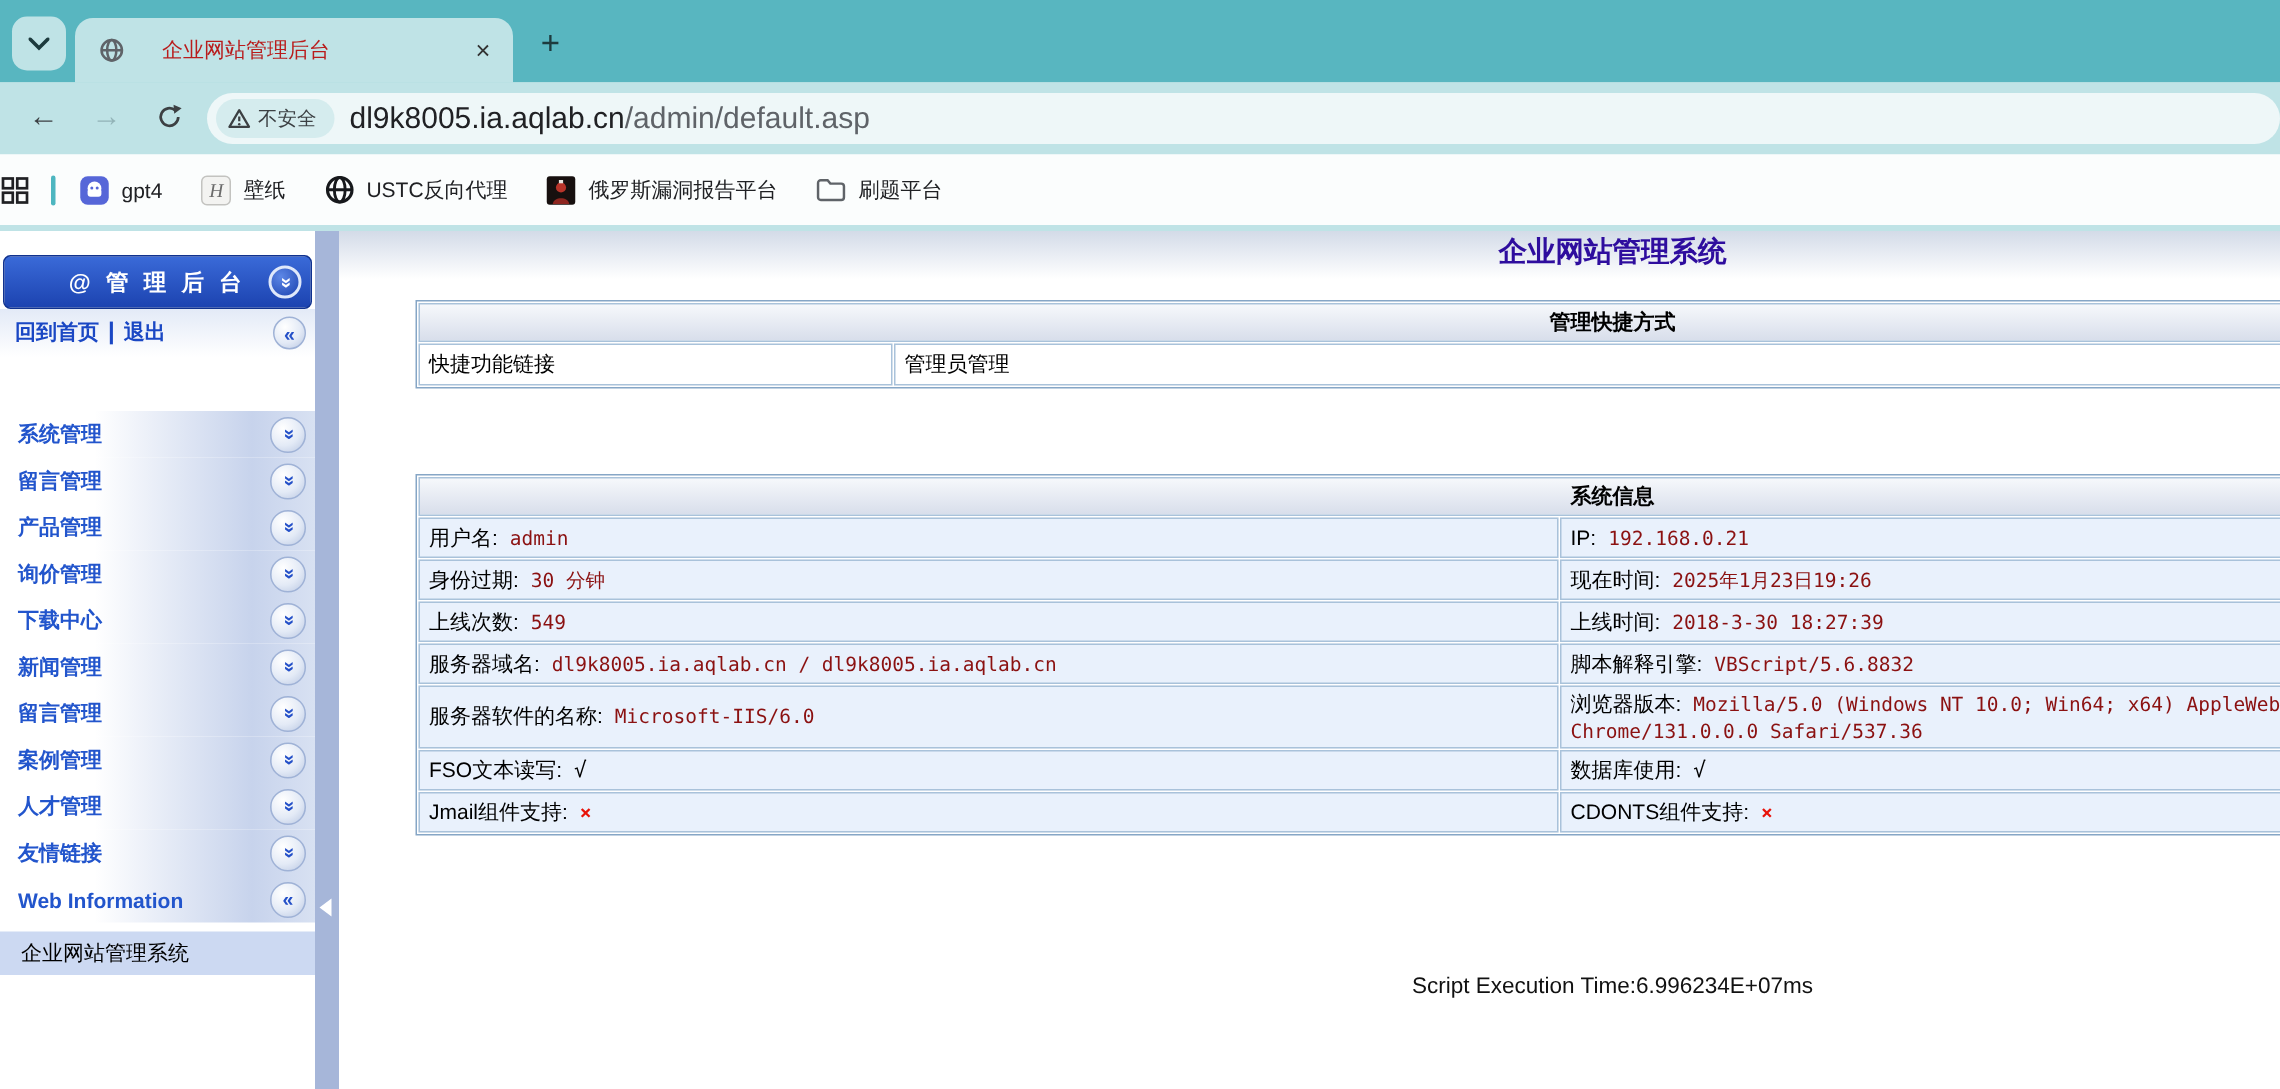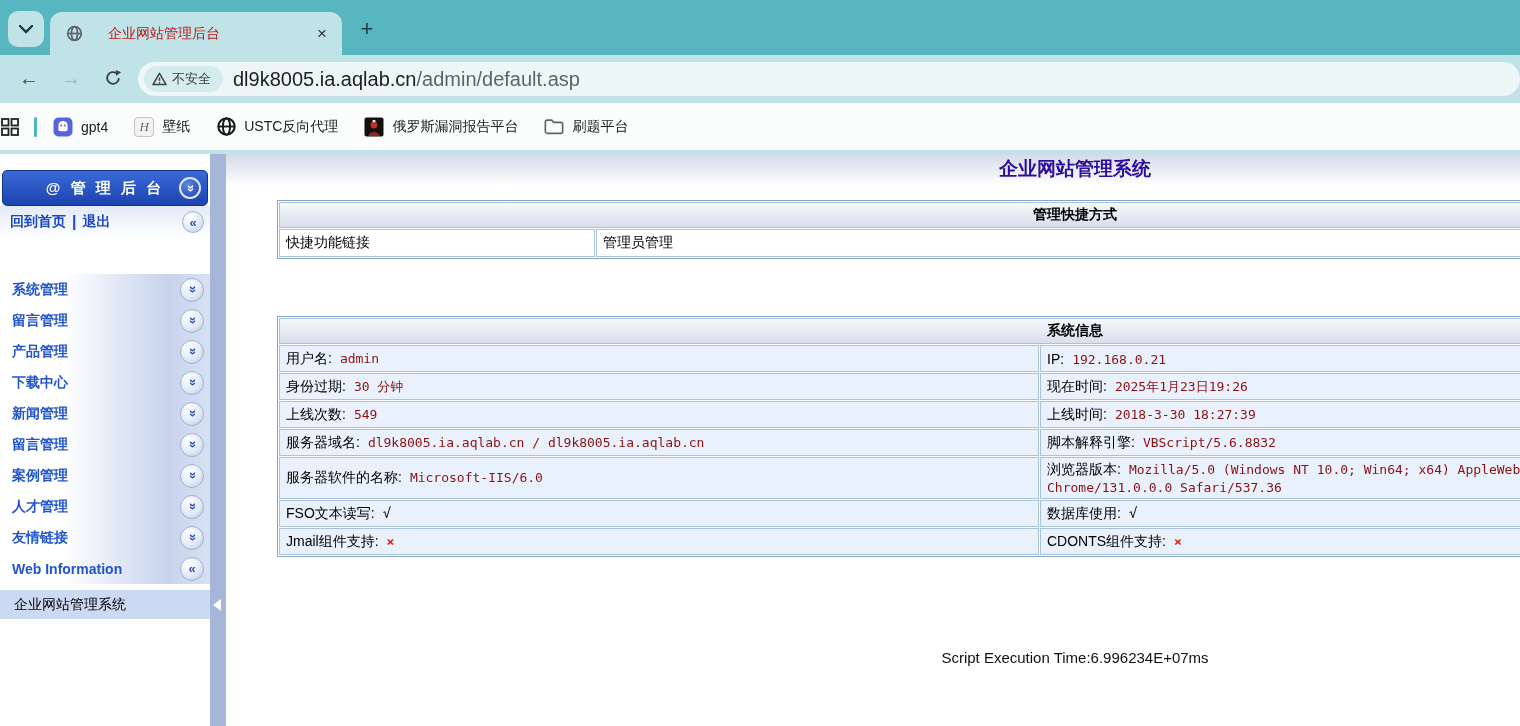--- a/index.html
+++ b/index.html
@@ -246,20 +246,26 @@
             <span class="chev-down">«</span>
           </span>
       </div>
       <div class="sb-item">
         <span class="sb-item-label">产品管理</span>
         <span class="circle">
             <span class="chev-down">«</span>
           </span>
       </div>
       <div class="sb-item">
+        <span class="sb-item-label">询价管理</span>
+        <span class="circle">
+            <span class="chev-down">«</span>
+          </span>
+      </div>
+      <div class="sb-item">
         <span class="sb-item-label">下载中心</span>
         <span class="circle">
             <span class="chev-down">«</span>
           </span>
       </div>
       <div class="sb-item">
         <span class="sb-item-label">新闻管理</span>
         <span class="circle">
             <span class="chev-down">«</span>
           </span>

